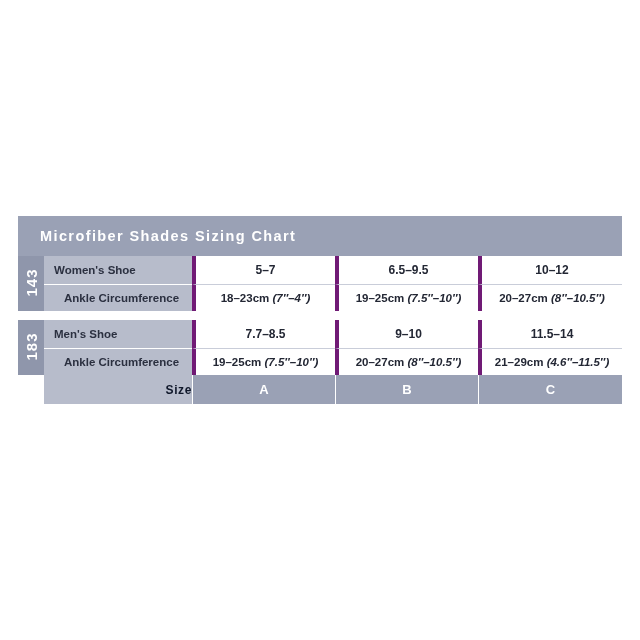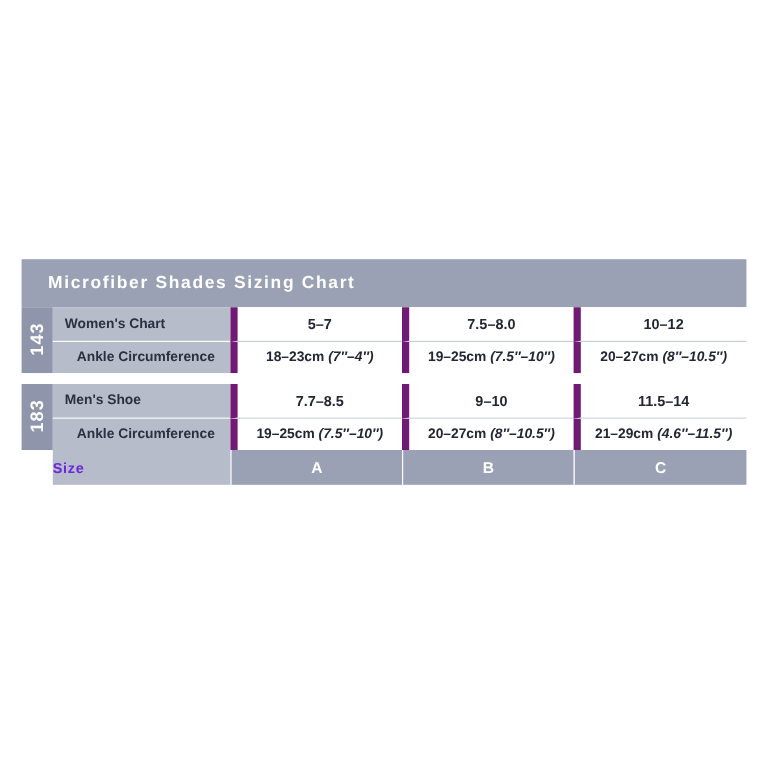--- a/index.html
+++ b/index.html
@@ -84,21 +84,21 @@
   .rowhead.last { border-bottom: none; padding-left: 20px; }
 
   
   .cell {
     background: #ffffff;
     color: #232734;
     font-size: 11.5px;
     font-weight: bold;
     text-align: center;
     padding: 7px 4px;
-    border-left: 6px solid #701a75;
+    border-left: 4px solid #701a75;
     border-bottom: 1px solid #c9cdd9;
     white-space: nowrap;
   }
   .cell.shoe { font-size: 12px; }
   .cell.lastrow { border-bottom: none; }
   .cell i {
     font-style: italic;
     font-weight: bold;
   }
 
@@ -106,24 +106,24 @@
   .spacer td {
     height: 9px;
     background: #ffffff;
     padding: 0;
     border: none;
   }
 
   
   .size-label {
     background: #b7bccb;
-    color: #6d28d9;
+    color: #0f172a;
     font-size: 12px;
     font-weight: bold;
-    text-align: left;
+    text-align: right;
     padding: 7px 0;
     letter-spacing: 0.6px;
   }
   .size-val {
     background: #9aa1b5;
     color: #ffffff;
     font-size: 13px;
     font-weight: bold;
     text-align: center;
     padding: 7px 0;
@@ -150,23 +150,23 @@
 
       <tbody>
           <tr>
         <td class="title-cell" colspan="5">Microfiber Shades Sizing Chart</td>
       </tr>
 
       <tr>
         <td class="grouplabel" rowspan="2">
           <span class="rot">143</span>
         </td>
-        <td class="rowhead">Women's Chart</td>
+        <td class="rowhead">Women's Shoe</td>
         <td class="cell shoe">5–7</td>
-        <td class="cell shoe">7.5–8.0</td>
+        <td class="cell shoe">6.5–9.5</td>
         <td class="cell shoe">10–12</td>
       </tr>
       <tr>
         <td class="rowhead last">Ankle Circumference</td>
         <td class="cell lastrow">
           <span>18–23cm</span>
           <i>(7″–4″)</i>
         </td>
         <td class="cell lastrow">
           <span>19–25cm</span>

